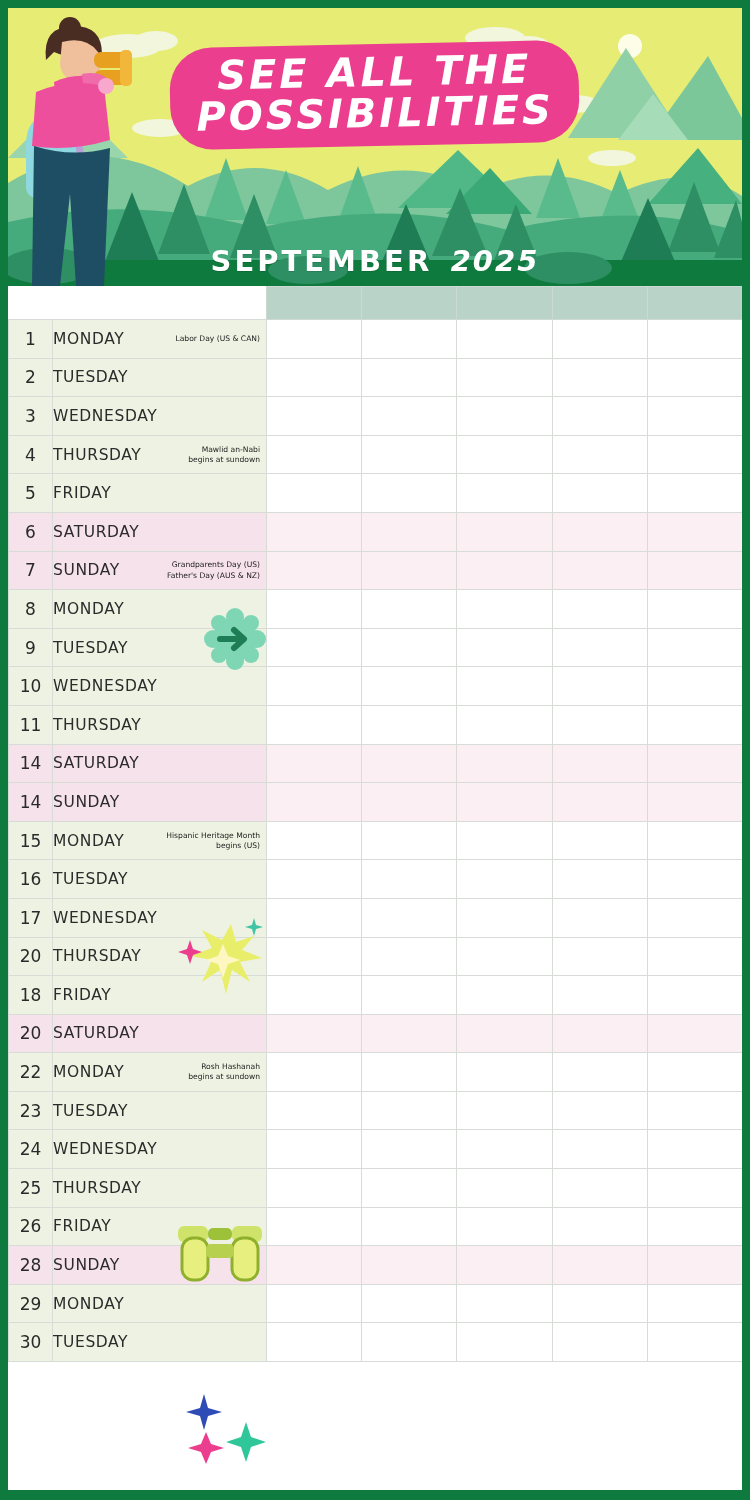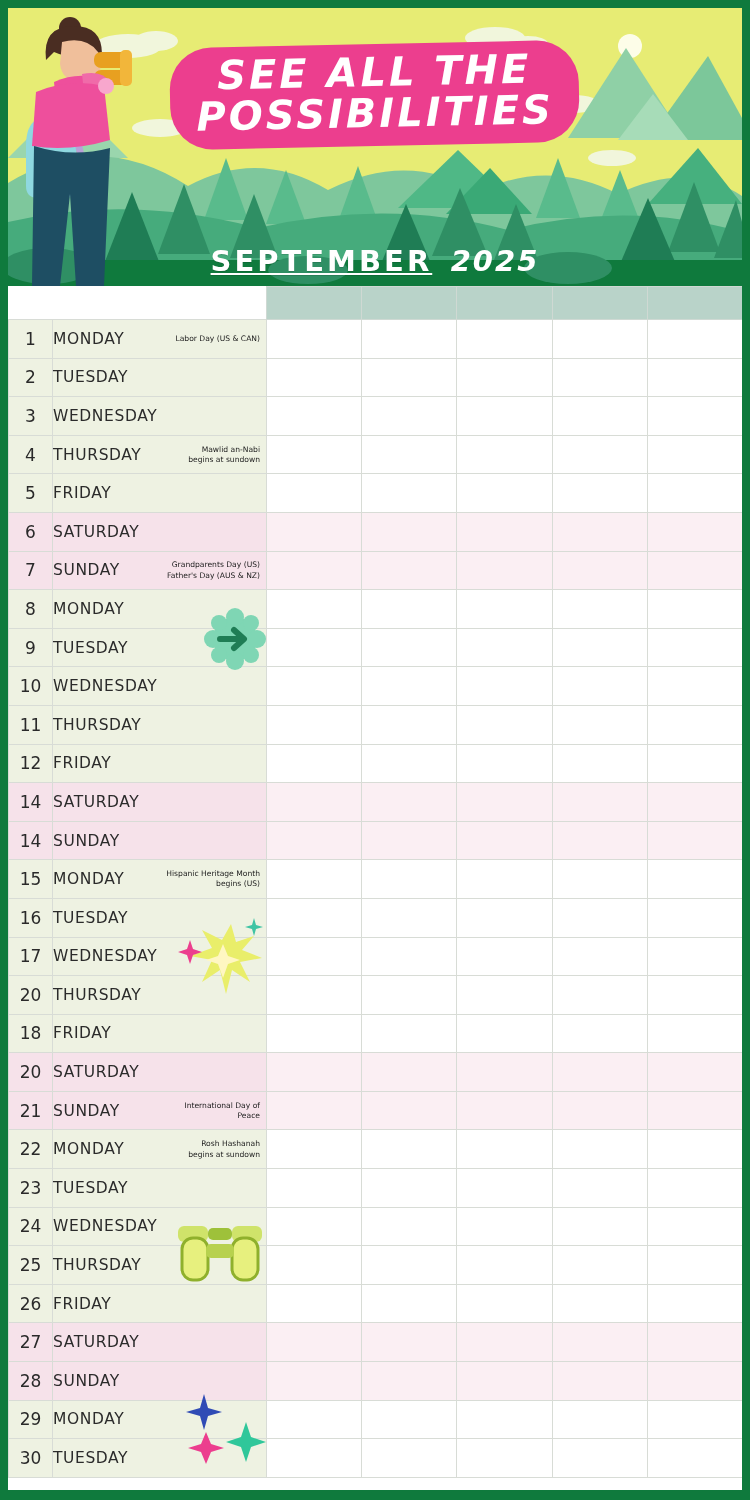--- a/index.html
+++ b/index.html
@@ -68,21 +68,20 @@
     text-align: center;
     z-index: 9;
   }
   .month-wrap .month {
     color: #fff;
     font-family: "DejaVu Sans", sans-serif;
     font-weight: bold;
     font-size: 29px;
     letter-spacing: 3px;
     text-shadow: 0 1px 0 rgba(0,0,0,.12);
-    text-decoration: underline;
   }
   .month-wrap .year {
     color: #fff;
     font-family: "DejaVu Sans", sans-serif;
     font-weight: bold;
     font-size: 29px;
     letter-spacing: 2px;
     margin-left: 14px;
     font-style: italic;
   }
@@ -384,29 +383,20 @@
             </tr>
             <tr class="drow">
               <td class="num">11</td>
               <td class="day"><span class="dayname">THURSDAY</span></td>
               <td class="blank"></td>
               <td class="blank"></td>
               <td class="blank"></td>
               <td class="blank"></td>
               <td class="blank"></td>
             </tr>
-            <tr class="drow">
-              <td class="num">12</td>
-              <td class="day"><span class="dayname">FRIDAY</span></td>
-              <td class="blank"></td>
-              <td class="blank"></td>
-              <td class="blank"></td>
-              <td class="blank"></td>
-              <td class="blank"></td>
-            </tr>
             <tr class="drow we">
               <td class="num">14</td>
               <td class="day"><span class="dayname">SATURDAY</span></td>
               <td class="blank"></td>
               <td class="blank"></td>
               <td class="blank"></td>
               <td class="blank"></td>
               <td class="blank"></td>
             </tr>
             <tr class="drow we">
@@ -465,29 +455,20 @@
             </tr>
             <tr class="drow we">
               <td class="num">20</td>
               <td class="day"><span class="dayname">SATURDAY</span></td>
               <td class="blank"></td>
               <td class="blank"></td>
               <td class="blank"></td>
               <td class="blank"></td>
               <td class="blank"></td>
             </tr>
-            <tr class="drow we">
-              <td class="num">21</td>
-              <td class="day"><span class="dayname">SUNDAY</span><span class="note">International Day of Peace</span></td>
-              <td class="blank"></td>
-              <td class="blank"></td>
-              <td class="blank"></td>
-              <td class="blank"></td>
-              <td class="blank"></td>
-            </tr>
             <tr class="drow">
               <td class="num">22</td>
               <td class="day"><span class="dayname">MONDAY</span><span class="note">Rosh Hashanah<br>begins at sundown</span></td>
               <td class="blank"></td>
               <td class="blank"></td>
               <td class="blank"></td>
               <td class="blank"></td>
               <td class="blank"></td>
             </tr>
             <tr class="drow">
@@ -513,29 +494,20 @@
               <td class="day"><span class="dayname">THURSDAY</span></td>
               <td class="blank"></td>
               <td class="blank"></td>
               <td class="blank"></td>
               <td class="blank"></td>
               <td class="blank"></td>
             </tr>
             <tr class="drow">
               <td class="num">26</td>
               <td class="day"><span class="dayname">FRIDAY</span></td>
-              <td class="blank"></td>
-              <td class="blank"></td>
-              <td class="blank"></td>
-              <td class="blank"></td>
-              <td class="blank"></td>
-            </tr>
-            <tr class="drow we">
-              <td class="num">27</td>
-              <td class="day"><span class="dayname">SATURDAY</span></td>
               <td class="blank"></td>
               <td class="blank"></td>
               <td class="blank"></td>
               <td class="blank"></td>
               <td class="blank"></td>
             </tr>
             <tr class="drow we">
               <td class="num">28</td>
               <td class="day"><span class="dayname">SUNDAY</span></td>
               <td class="blank"></td>

